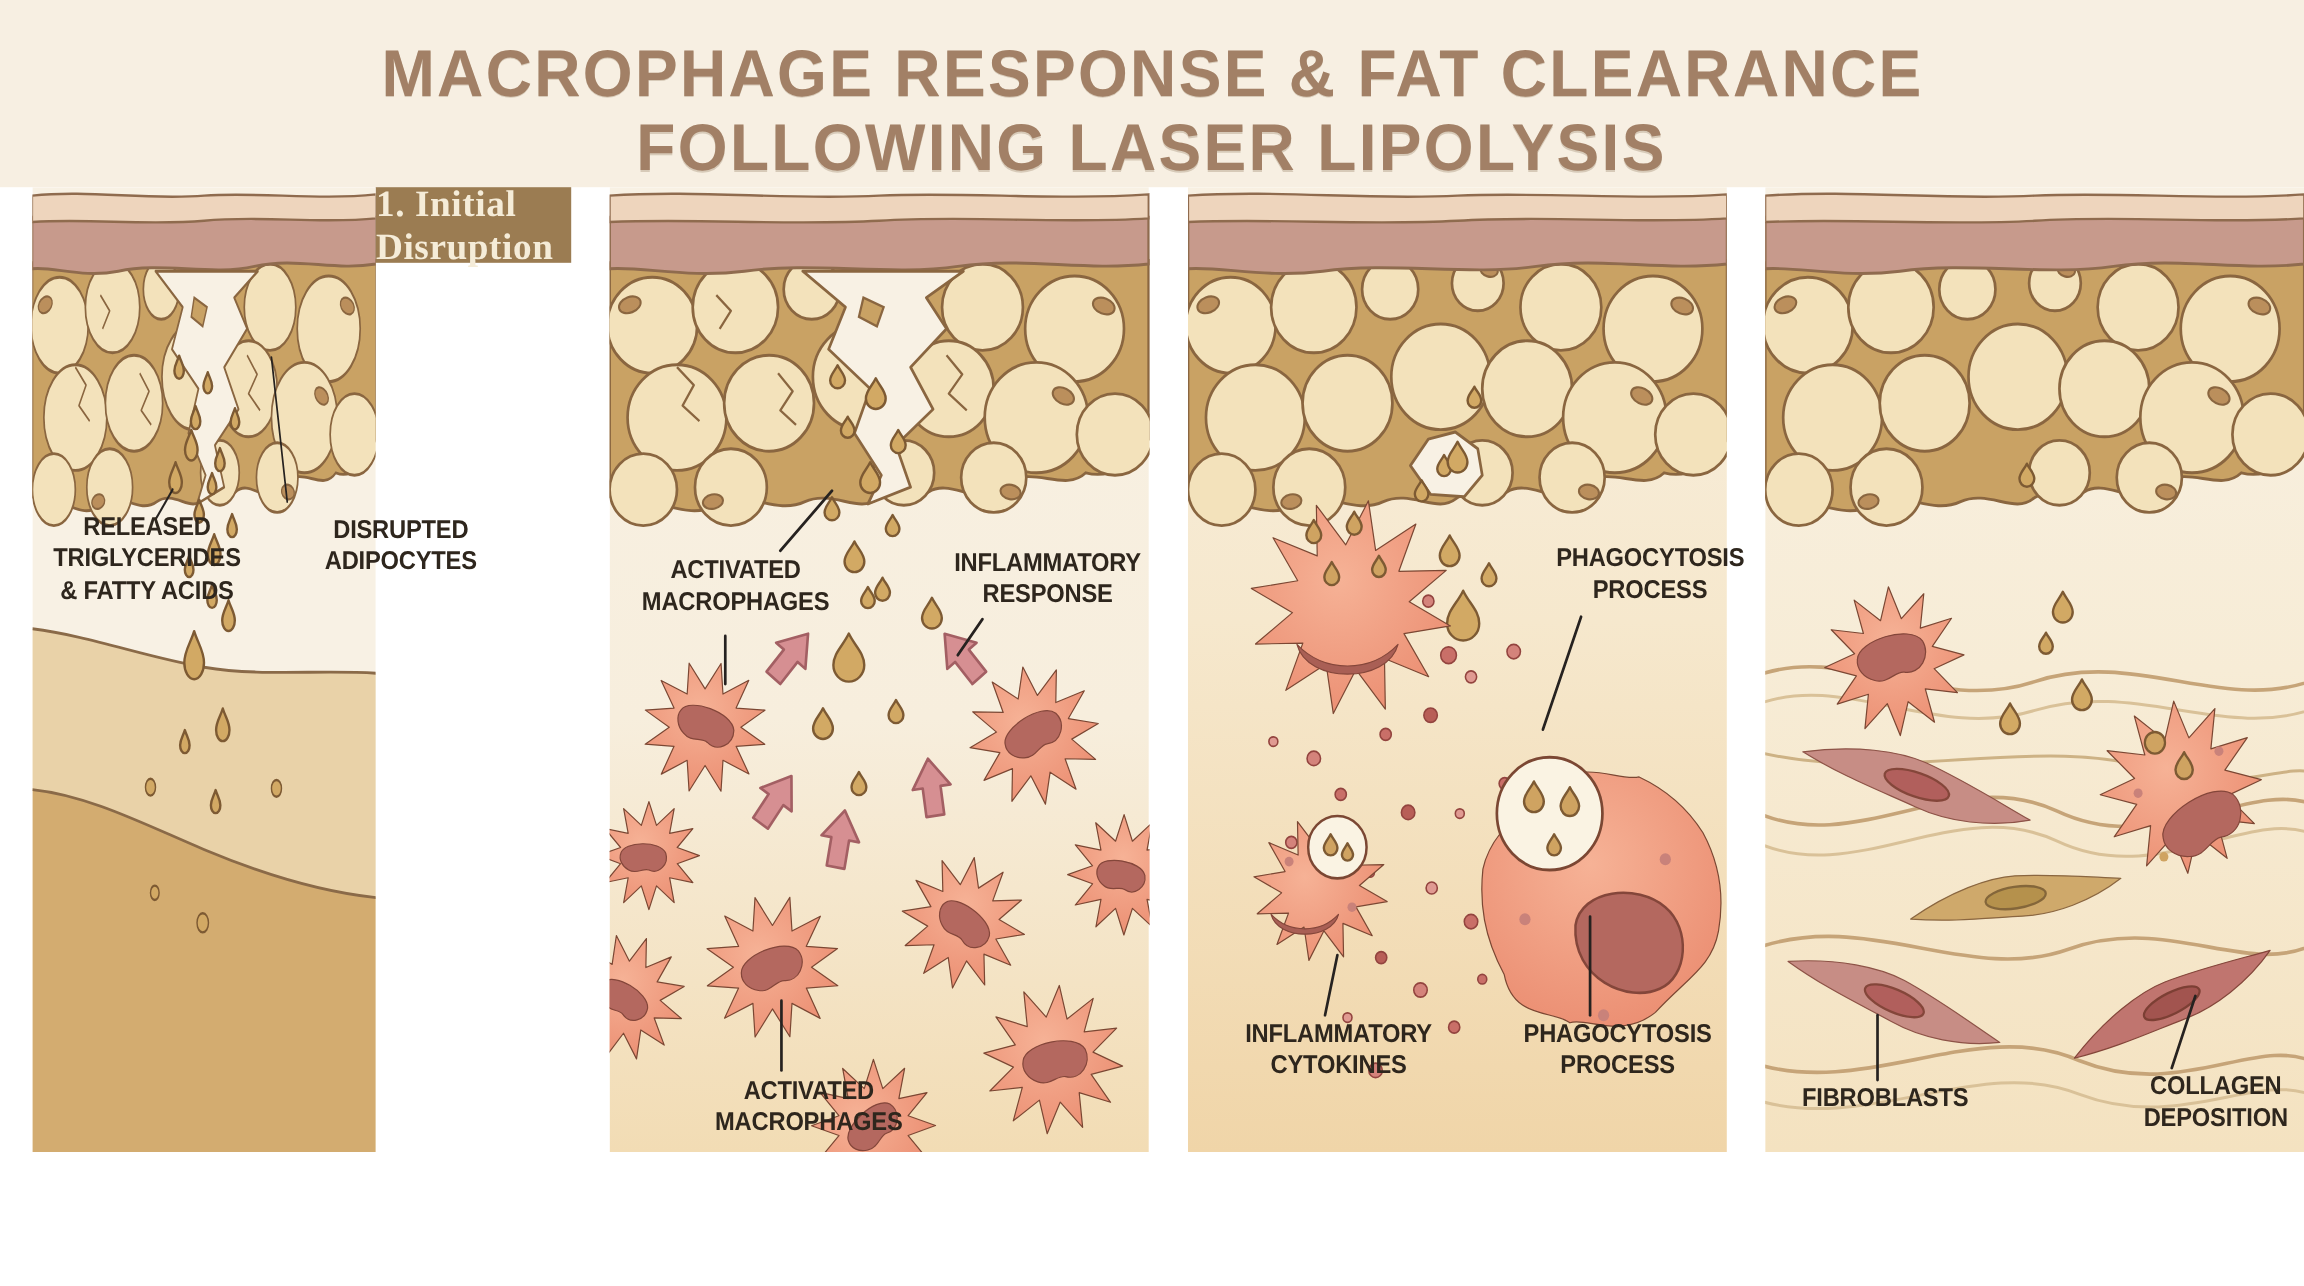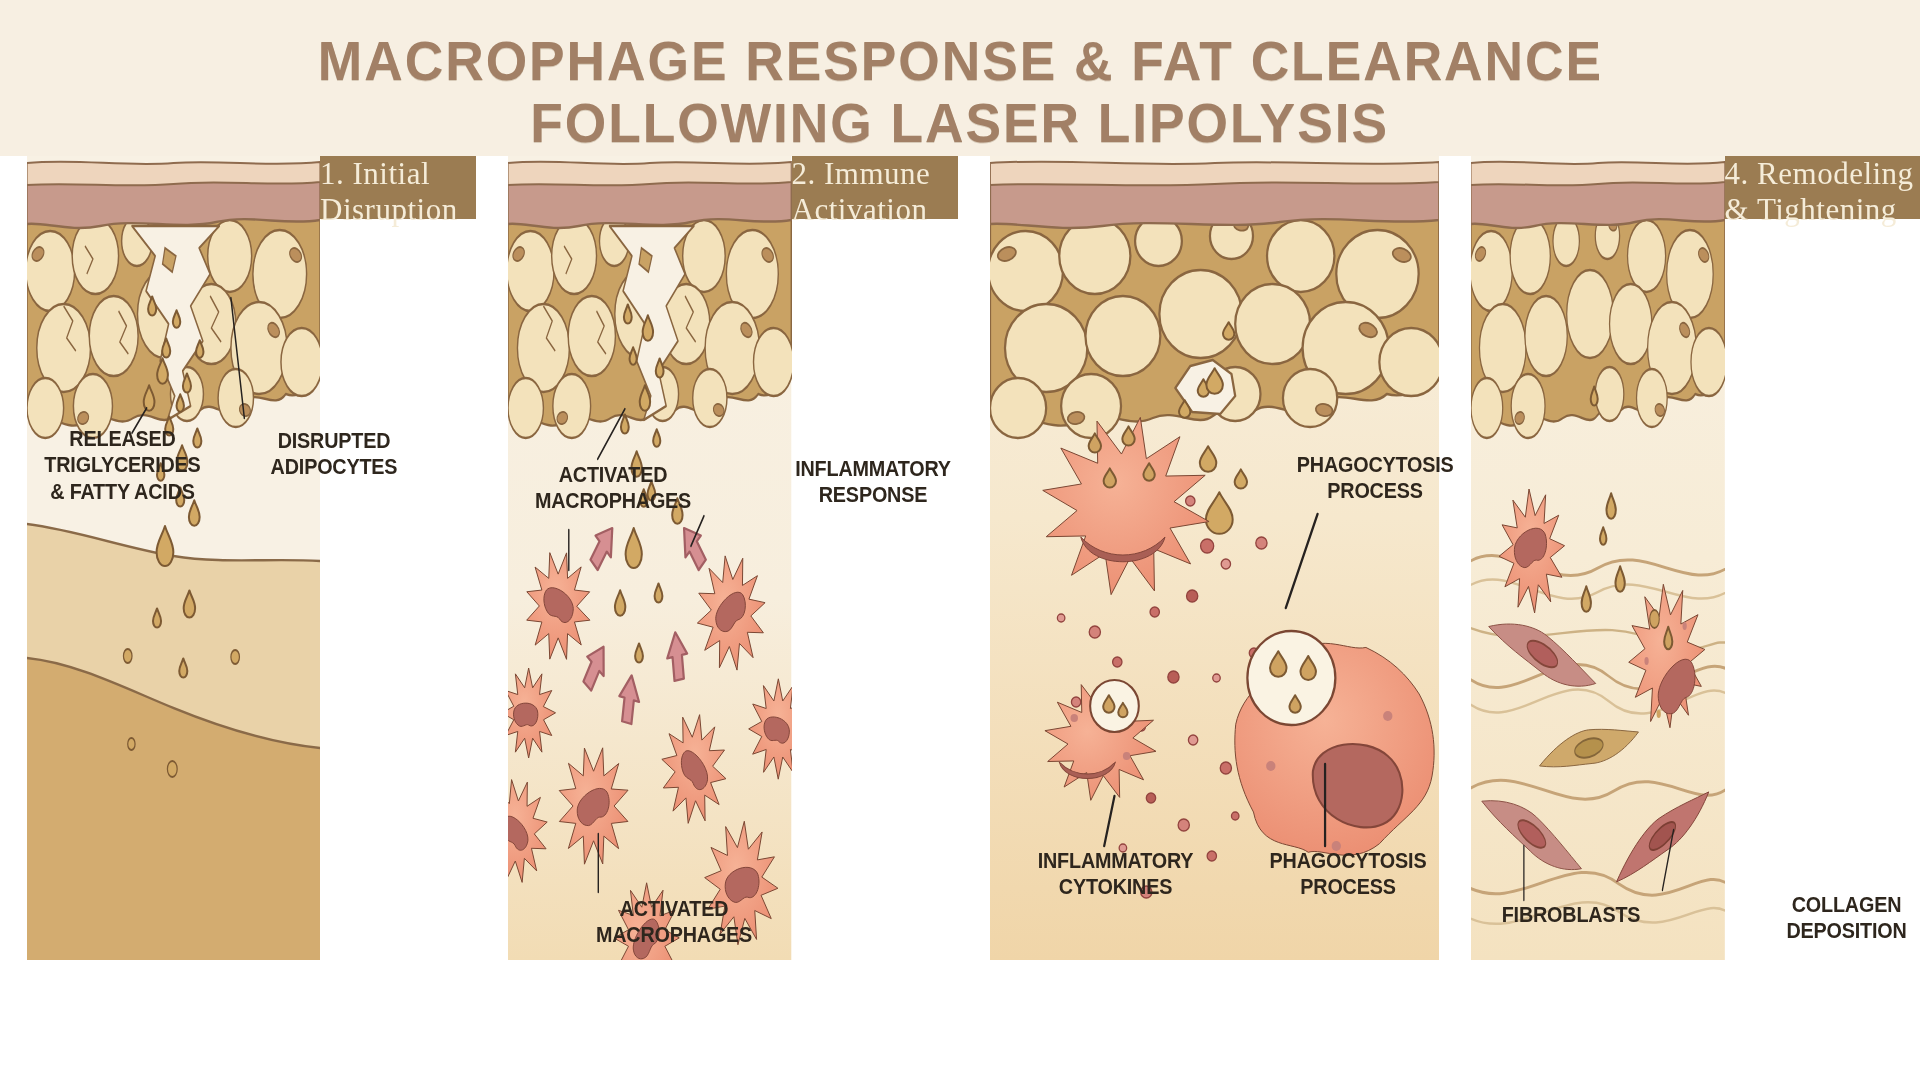--- a/index.html
+++ b/index.html
@@ -4,21 +4,21 @@
 <style>
   html,body{margin:0;padding:0;}
   body{font-family:"Liberation Sans",sans-serif;background:#ffffff;}
   .page{width:1920px;height:960px;background:var(--divider,#fff);display:flex;flex-direction:column;overflow:hidden;position:relative;}
   .header{height:205px;background:var(--header_bg,#f7efe2);display:flex;flex-direction:column;align-items:center;justify-content:flex-start;padding-top:30px;box-sizing:border-box;}
   .title-line{font-weight:bold;font-size:55px;line-height:62px;letter-spacing:2px;color:var(--title,#a28066);transform:scaleX(.97);white-space:nowrap;text-shadow:0 1px 0 rgba(120,90,60,.25);}
   .panels-row{display:flex;gap:5px;flex:1;}
   .panel-col{flex:1;display:flex;flex-direction:row;min-width:0;margin-left:27px;}
   .panel-art{height:804px;position:relative;}
   .panel-art svg{display:block;width:100%;height:100%;}
-  .panel-footer{height:63px;background:var(--footer_bg,#9b7c52);display:flex;justify-content:center;}
+  .panel-footer{height:63px;background:var(--footer_bg,#9b7c52);display:flex;align-items:center;justify-content:center;font-weight:bold;}
   .panel-footer span{font-family:"Liberation Serif",serif;font-size:31px;letter-spacing:.5px;color:var(--footer_text,#f5ecd8);}
   .label{position:absolute;text-align:center;font-weight:bold;font-size:21.5px;line-height:1.23;color:var(--label_text,#2e261d);white-space:pre-line;transform:scaleX(.92);letter-spacing:-0.2px;}
   .defs-svg{position:absolute;width:0;height:0;overflow:hidden;}
 </style>
 </head>
 <body>
 
 <svg class="defs-svg" aria-hidden="true">
   <defs>
     <path id="drop" d="M0,-16 C4,-8 11,-3 11,5 A11,11 0 1,1 -11,5 C-11,-3 -4,-8 0,-16 Z" vector-effect="non-scaling-stroke" stroke-linejoin="round"></path>
@@ -221,23 +221,20 @@
             <line x1="153" y1="678" x2="153" y2="736"></line>
           </g>
         </svg>
         <div class="label" style="left:20px;top:306px;width:170px;">ACTIVATED
 MACROPHAGES</div>
         <div class="label" style="left:280px;top:300px;width:170px;">INFLAMMATORY
 RESPONSE</div>
         <div class="label" style="left:80px;top:740px;width:172px;">ACTIVATED
 MACROPHAGES</div>
       </div>
-      <div class="panel-footer">
-        <span>2. Immune Activation</span>
-      </div>
     </div>
 
     <div class="panel-col">
       <div class="panel-art">
         <svg viewBox="0 0 480 804" preserveAspectRatio="none">
           <rect x="0" y="0" width="480" height="804" fill="url(#gradP3)"></rect>
           <use href="#skinBase"></use>
 
           <polygon points="198,232 214,210 238,204 258,218 262,240 246,258 216,256" fill="#f8f1e4" stroke="#8a6640" stroke-width="2.4" stroke-linejoin="round"></polygon>
           <g fill="#d2a964" stroke="#7d5a33" stroke-width="2">
@@ -385,19 +382,16 @@
           </g>
           <g stroke="#262220" stroke-width="2.4" stroke-linecap="round">
             <line x1="100" y1="690" x2="100" y2="744"></line>
             <line x1="383" y1="674" x2="362" y2="734"></line>
           </g>
         </svg>
         <div class="label" style="left:14px;top:746px;width:172px;">FIBROBLASTS</div>
         <div class="label" style="left:288px;top:736px;width:175px;">COLLAGEN
 DEPOSITION</div>
       </div>
-      <div class="panel-footer">
-        <span>4. Remodeling &amp; Tightening</span>
-      </div>
     </div>
 
   </div>
 </div>
 
 </body></html>

